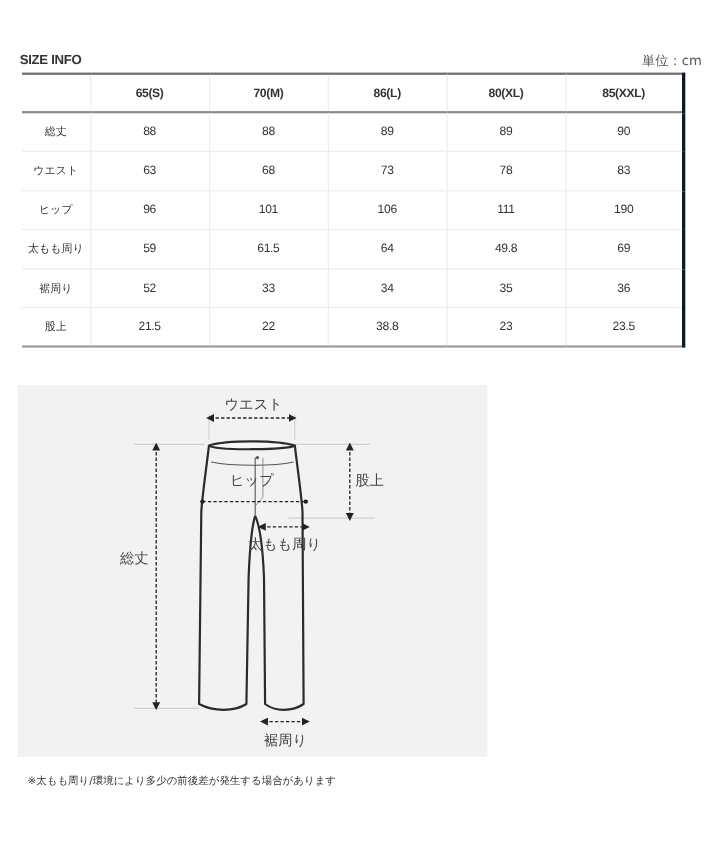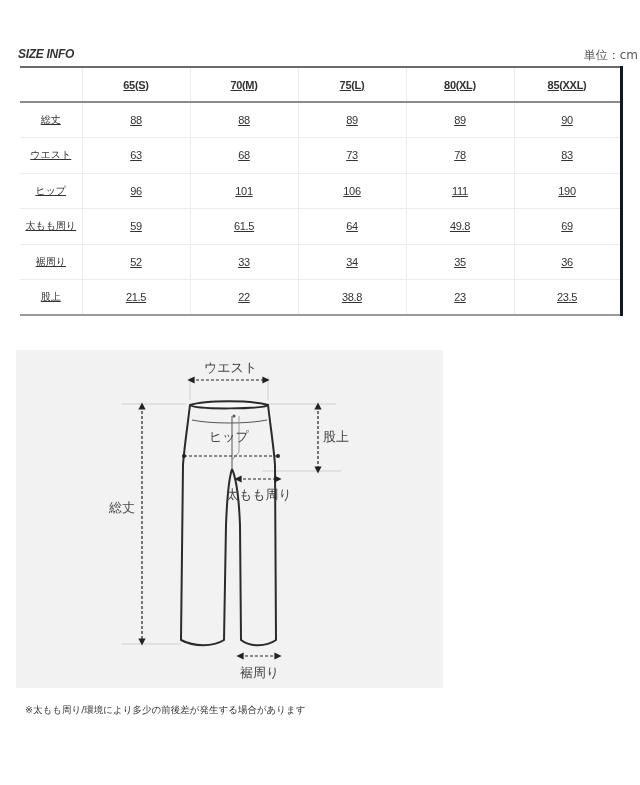--- a/index.html
+++ b/index.html
@@ -1,22 +1,22 @@
 <!DOCTYPE html>
 <html><head>
 <meta charset="utf-8">
 <style>
   html, body { margin:0; padding:0; background:#ffffff; }
   body { width:640px; height:785px; position:relative; overflow:hidden;
          font-family:"DejaVu Sans","Liberation Sans",sans-serif; color:#333; }
   .title { position:absolute; left:18px; top:47px; font-size:12px; font-weight:bold;
-           color:#333; letter-spacing:-0.3px; font-family:"Liberation Sans","DejaVu Sans",sans-serif;font-style:italic; }
+           color:#333; letter-spacing:-0.3px; font-family:"Liberation Sans","DejaVu Sans",sans-serif; }
   .unit { position:absolute; right:2px; top:47px; font-size:12px; color:#555;text-align:center; }
   table.size { position:absolute; left:20px; top:66px; width:601px; border-collapse:collapse;
-               table-layout:fixed; font-size:11px; color:#333;text-decoration:underline; }
+               table-layout:fixed; font-size:11px; color:#333; }
   table.size th, table.size td { text-align:center; border-left:1px solid #ececec; border-right:1px solid #ececec;
                padding:0; font-family:"Liberation Sans","DejaVu Sans",sans-serif; }
   table.size thead tr { height:35px; }
   table.size thead th { border-top:2px solid #6a6a6a; border-bottom:2px solid #8a8a8a; font-weight:bold;
                font-size:11px; letter-spacing:-0.3px; }
   table.size tbody tr { height:35.5px; }
   table.size tbody td { border-bottom:1px solid #ececec; letter-spacing:-0.3px; }
   table.size tbody tr:last-child td { border-bottom:2px solid #9a9a9a; }
   table.size td.rowlabel { font-size:10px; font-family:"DejaVu Sans",sans-serif; letter-spacing:0; }
   table.size th:first-child, table.size td:first-child { border-left:none; }
@@ -41,21 +41,21 @@
       <col style="width:108px">
       <col style="width:108px">
       <col style="width:108px">
       <col style="width:107px">
   </colgroup>
   <thead>
     <tr>
       <th></th>
       <th>65(S)</th>
       <th>70(M)</th>
-      <th>75(L)</th>
+      <th>86(L)</th>
       <th>80(XL)</th>
       <th>85(XXL)</th>
     </tr>
   </thead>
   <tbody>
     <tr>
       <td class="rowlabel">総丈</td>
       <td>88</td>
       <td>88</td>
       <td>89</td>

